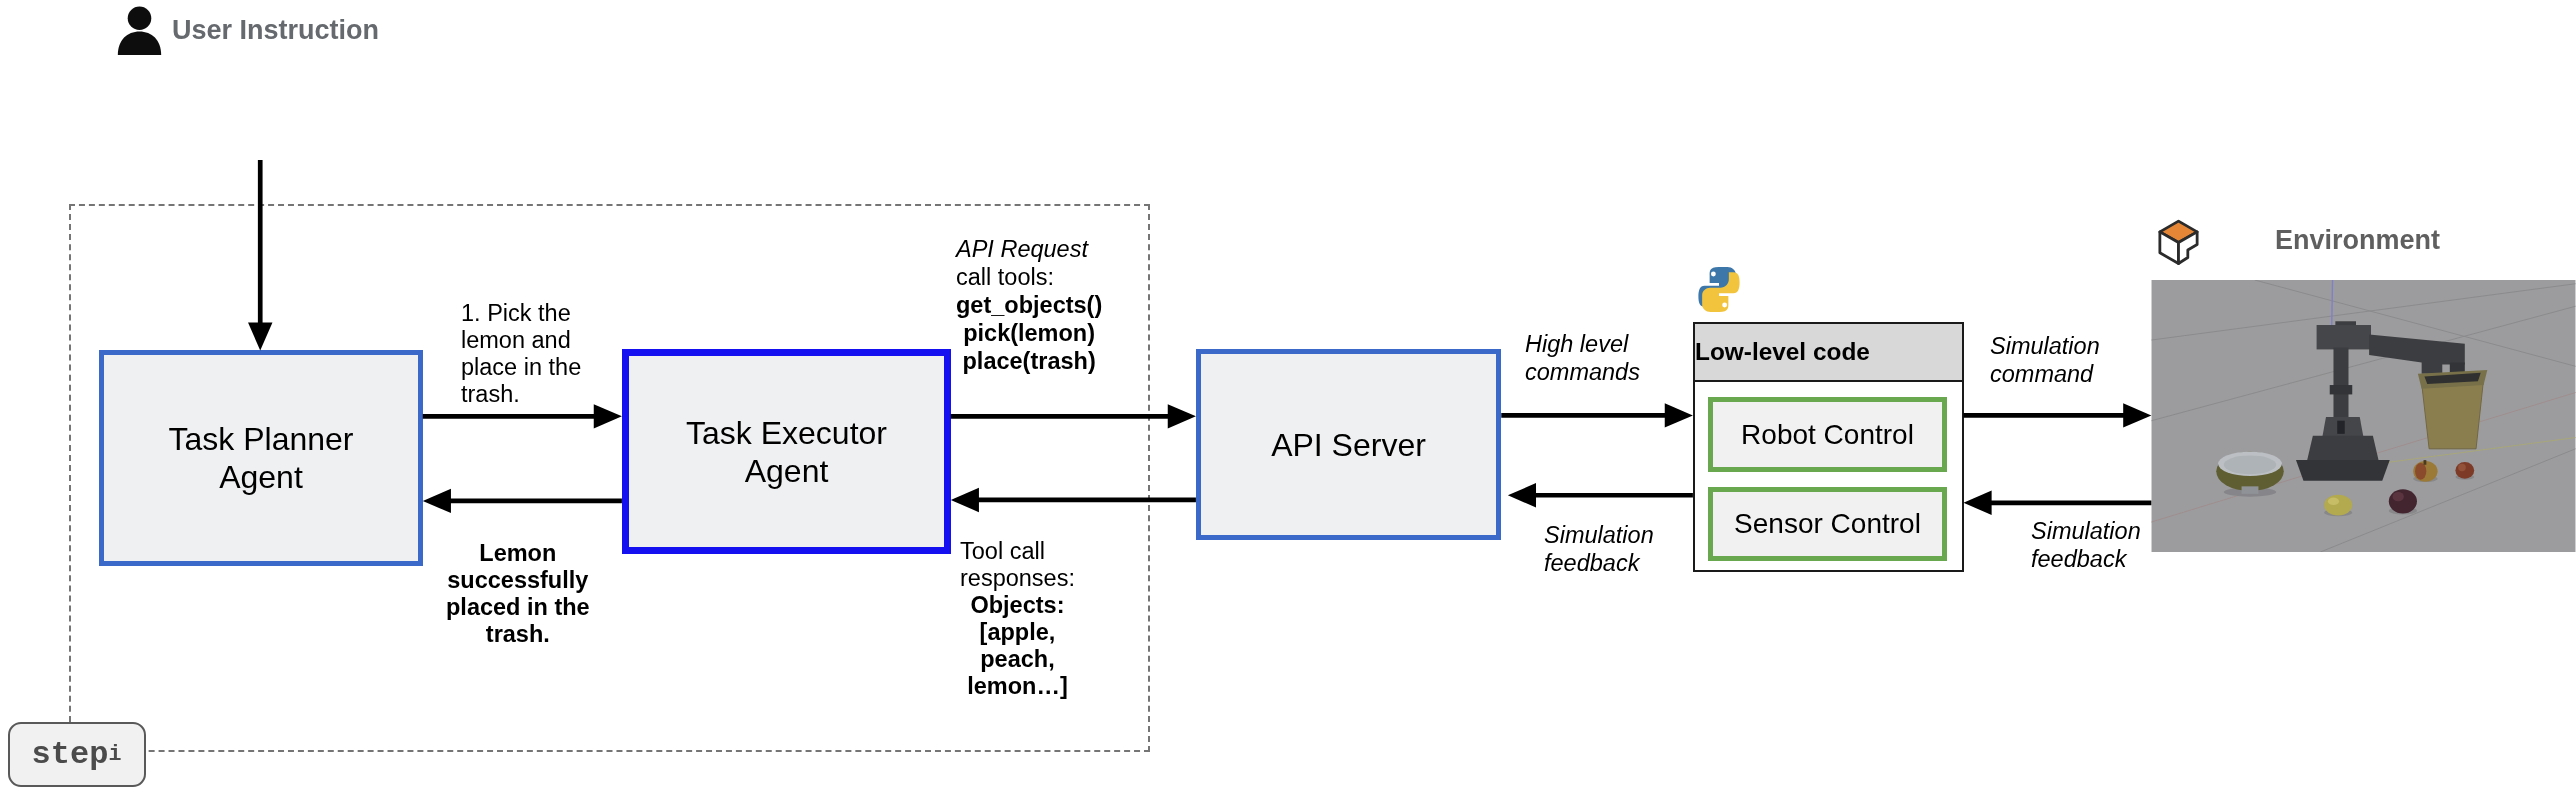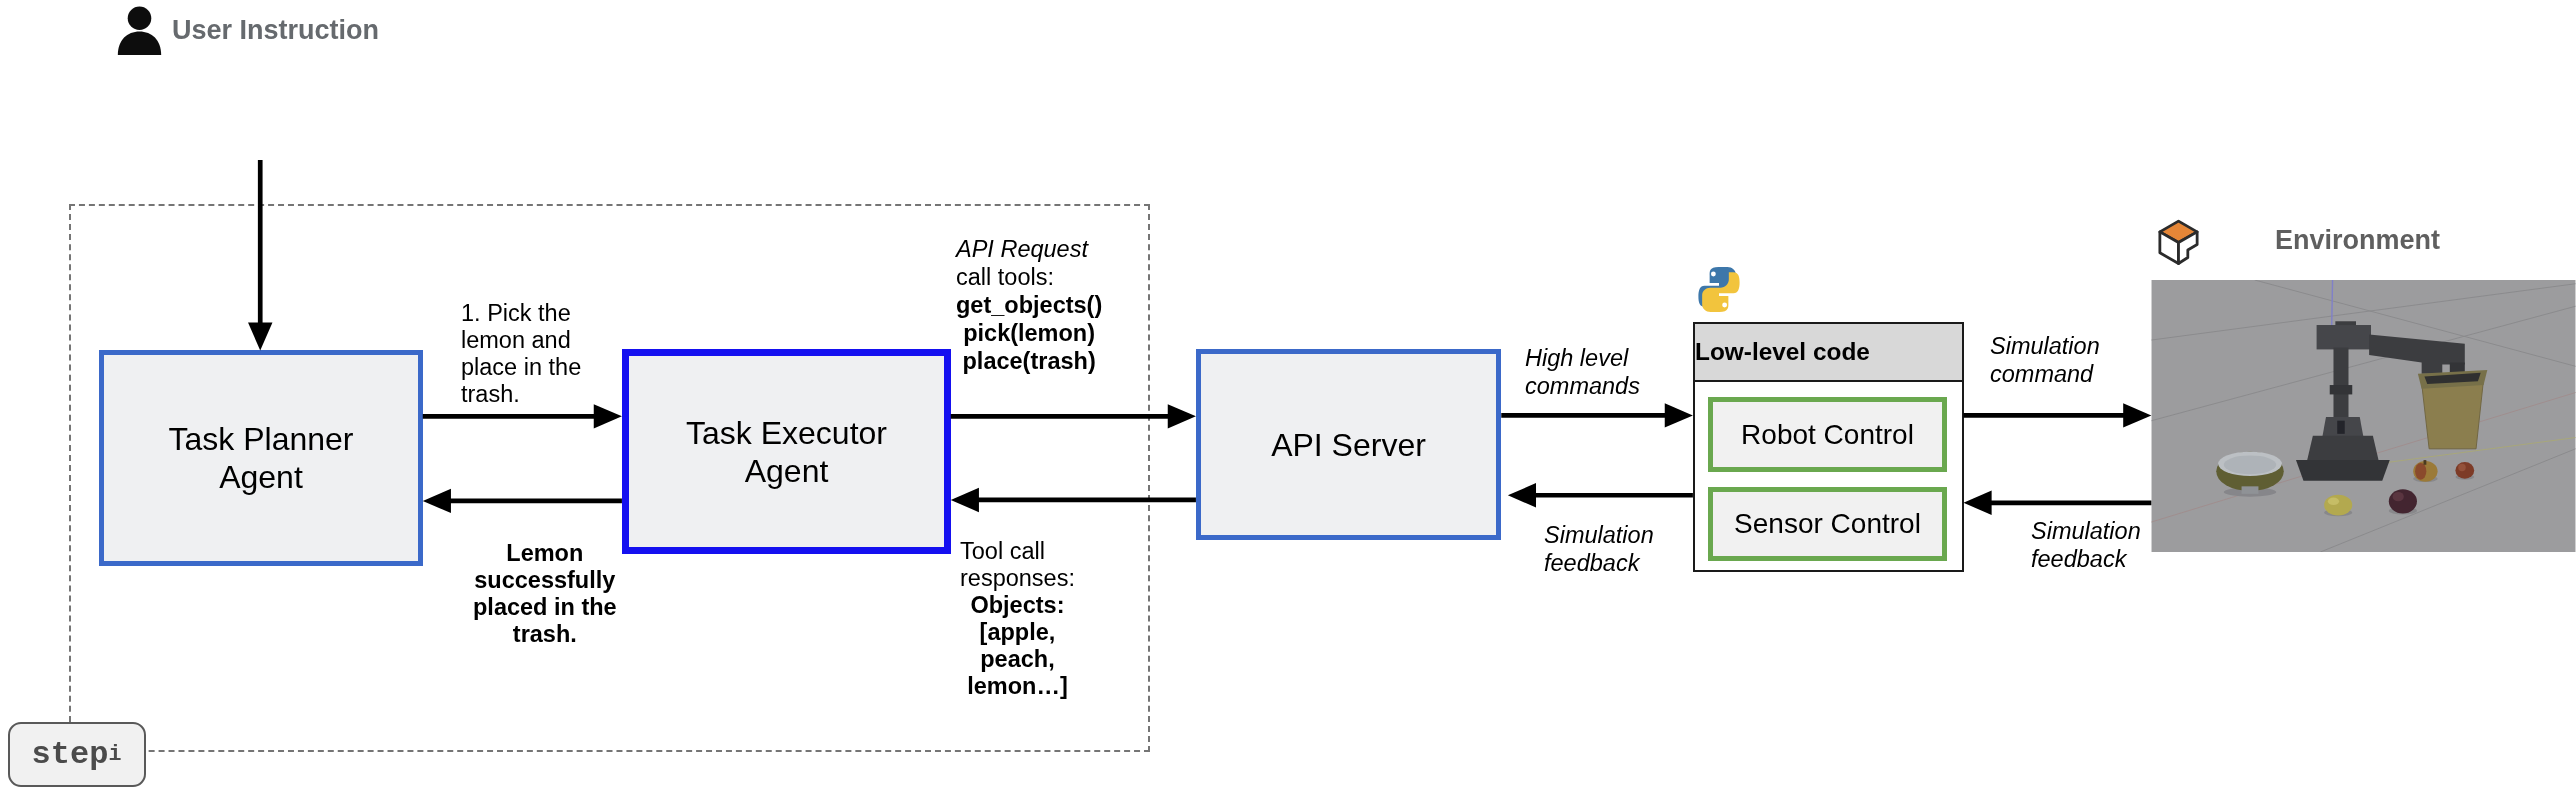--- a/index.html
+++ b/index.html
@@ -186,21 +186,21 @@
     <g>
       <line x1="2290" y1="535" x2="2116" y2="535" stroke="#000" stroke-width="5"></line>
       <polygon points="2090,535 2120,522 2120,548" fill="#000"></polygon>
     </g>
   </svg>
 
   <div class="abs txt note ml" style="left:461px;top:300px;">1. Pick the
 lemon and
 place in the
 trash.</div>
-  <div class="abs txt note ml b" style="left:473px;top:540px;">Lemon
+  <div class="abs txt note ml b" style="left:446px;top:540px;">Lemon
 successfully
 placed in the
 trash.</div>
 
   <div class="abs txt note" style="left:956px;top:235px;line-height:28px;">
     <span class="it" style="display:block;">API Request</span>
     <span style="display:block;">call tools:</span>
     <span class="b ml" style="display:block;">get_objects()
 pick(lemon)
 place(trash)</span>
@@ -208,21 +208,21 @@
 
   <div class="abs txt note" style="left:960px;top:538px;line-height:27px;">
     <span class="ml" style="display:block;">Tool call
 responses:</span>
     <span class="b ml" style="display:block;">Objects:
 [apple,
 peach,
 lemon…]</span>
   </div>
 
-  <div class="abs txt note ml it" style="left:1525px;top:344px;line-height:28px;">High level
+  <div class="abs txt note ml it" style="left:1525px;top:330px;line-height:28px;">High level
 commands</div>
   <div class="abs txt note ml it" style="left:1544px;top:521px;line-height:28px;">Simulation
 feedback</div>
   <div class="abs txt note ml it" style="left:1990px;top:332px;line-height:28px;">Simulation
 command</div>
   <div class="abs txt note ml it" style="left:2031px;top:517px;line-height:28px;">Simulation
 feedback</div>
 
   <div class="abs step-chip">
     <span>step</span>

